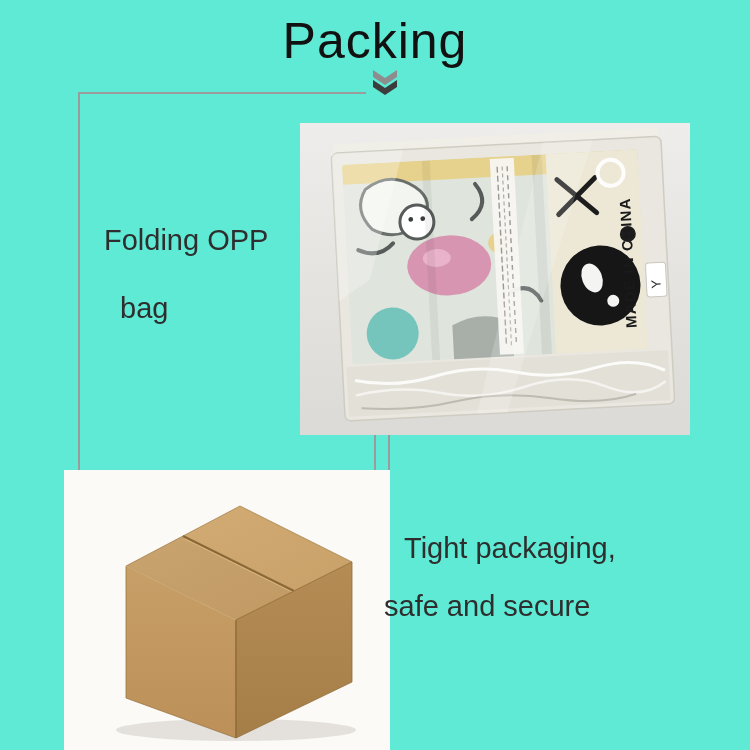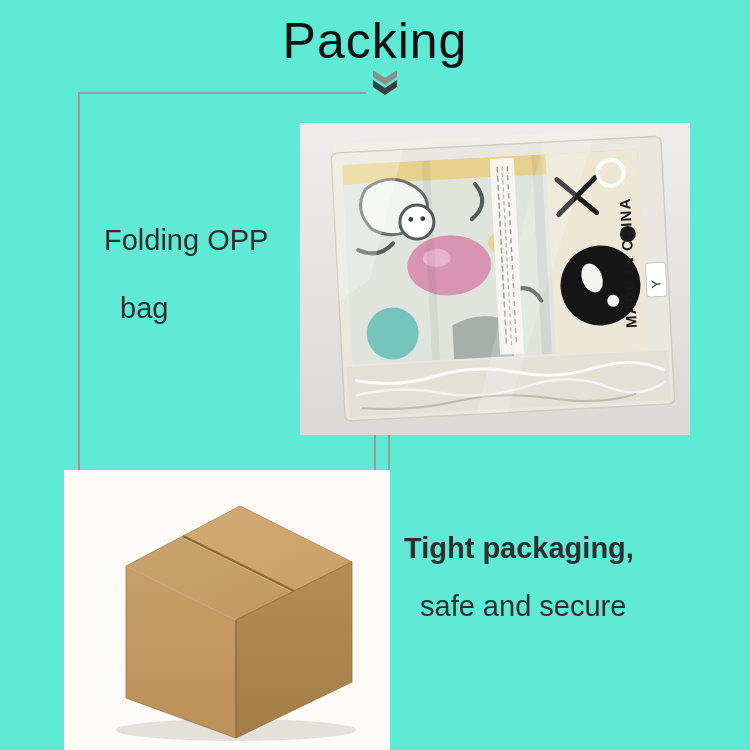--- a/index.html
+++ b/index.html
@@ -37,22 +37,22 @@
   .conn-1 { left: 374px; top: 434px; width: 2px; height: 46px; }
   .conn-2 { left: 388px; top: 434px; width: 2px; height: 46px; }
   .label {
     position: absolute;
     font-size: 29px;
     color: #2e2e2e;
     white-space: nowrap;
   }
   .opp-line1 { left: 104px; top: 224px; }
   .opp-line2 { left: 120px; top: 292px; }
-  .box-line1 { left: 404px; top: 532px; font-weight: bold; }
-  .box-line2 { left: 420px; top: 590px; }
+  .box-line1 { left: 404px; top: 532px; }
+  .box-line2 { left: 384px; top: 590px; }
   .photo { position: absolute; display: block; }
   .opp-photo { left: 300px; top: 123px; width: 390px; height: 312px; }
   .box-photo { left: 64px; top: 470px; width: 326px; height: 280px; }
   svg { display: block; }
   .svg-text { font-family: "Liberation Sans", sans-serif; }
 </style>
 </head>
 <body>
 
 <div class="canvas">

